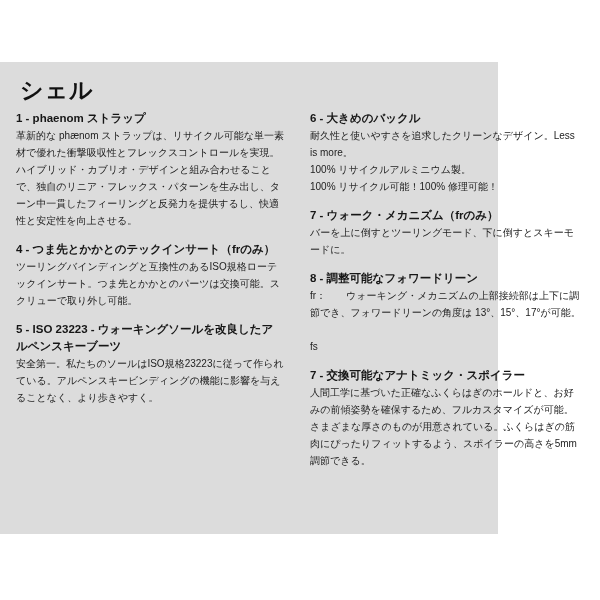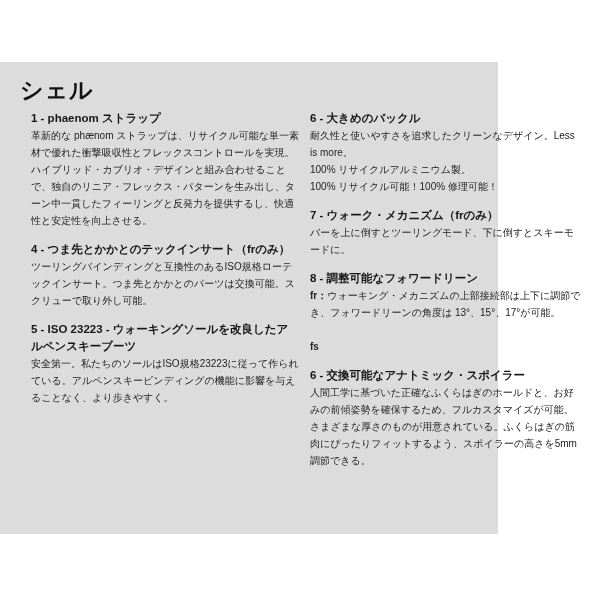--- a/index.html
+++ b/index.html
@@ -21,39 +21,39 @@
     position: absolute;
     left: 20px; top: 77px;
     margin: 0;
     font-size: 23px;
     line-height: 26px;
     font-weight: 700;
     color: #111111;
     letter-spacing: 1px;
   }
   .col { position: absolute; top: 110px; }
-  .col-left  { left: 31px;  width: 269px; }
+  .col-left  { left: 16px;  width: 269px; }
   .col-right { left: 310px; width: 273px; }
   section { margin: 0 0 12px 0; }
   h2 {
     margin: 0;
     font-size: 11.5px;
     line-height: 17px;
     font-weight: 700;
     color: #161616;
   }
   p {
     margin: 0;
     font-size: 10px;
     line-height: 17px;
     color: #222222;
     overflow-wrap: break-word;
   }
   p.gap { margin-top: 17px; }
-  .prefix { font-weight: 700; margin-right: 0; }
+  .prefix { font-weight: 400; margin-right: 20px; }
 </style>
 </head>
 <body>
 
 <div class="page">
   <div class="card-bg"></div>
   <h1 class="title">シェル</h1>
   <div class="col col-left">
       <section>
         <h2>1 - phaenom ストラップ</h2>
@@ -78,17 +78,17 @@
       <section>
         <h2>7 - ウォーク・メカニズム（frのみ）</h2>
         <p><span>バーを上に倒すとツーリングモード、下に倒すとスキーモードに。</span></p>
       </section>
       <section>
         <h2>8 - 調整可能なフォワードリーン</h2>
         <p><b class="prefix">fr：</b><span>ウォーキング・メカニズムの上部接続部は上下に調節でき、フォワードリーンの角度は 13°、15°、17°が可能。</span></p>
         <p class="gap"><b class="prefix">fs</b></p>
       </section>
       <section>
-        <h2>6 - 交換可能なアナトミック・スポイラー</h2>
+        <h2>7 - 交換可能なアナトミック・スポイラー</h2>
         <p><span>人間工学に基づいた正確なふくらはぎのホールドと、お好みの前傾姿勢を確保するため、フルカスタマイズが可能。さまざまな厚さのものが用意されている。ふくらはぎの筋肉にぴったりフィットするよう、スポイラーの高さを5mm調節できる。</span></p>
       </section>
     </div>
 </div>
 
 </body></html>

